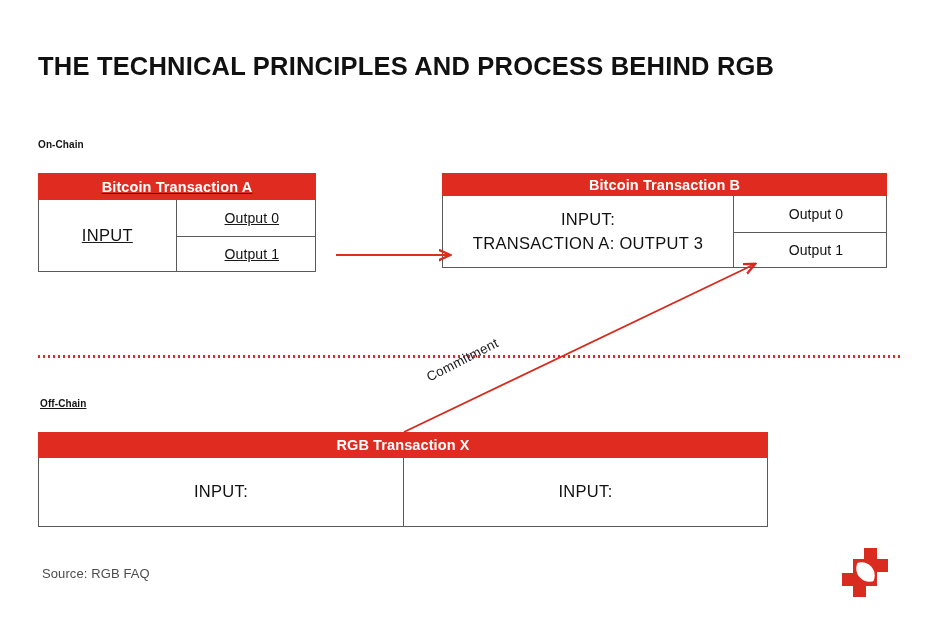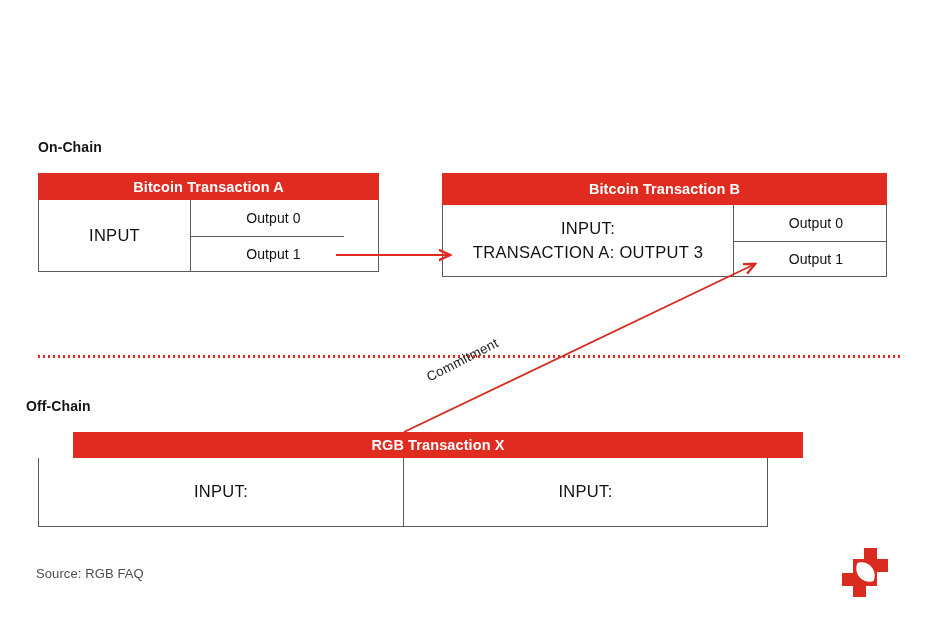--- a/index.html
+++ b/index.html
@@ -28,28 +28,28 @@
     font-size: 25.5px;
     font-weight: 700;
     letter-spacing: 0.2px;
     color: #111111;
     white-space: nowrap;
   }
 
   
   .section-label {
     position: absolute;
-    font-size: 14px;
+    font-size: 10px;
     font-weight: 700;
     color: #141414;
     letter-spacing: 0.1px;
     white-space: nowrap;
   }
   #label-onchain  { left: 38px; top: 139px; }
-  #label-offchain { left: 26px; top: 398px; }
+  #label-offchain { left: 40px; top: 398px; text-decoration: underline; }
 
   
   .tx-box {
     position: absolute;
     box-sizing: border-box;
     background: #ffffff;
   }
   .tx-header {
     background: #E02B20;
     color: #ffffff;
@@ -98,36 +98,36 @@
     align-items: center;
     justify-content: center;
     font-size: 14px;
     color: #111111;
     letter-spacing: 0.1px;
     padding-left: 12px;
   }
   .out-cell + .out-cell { border-top: 1.3px solid #5a5a5a; }
 
   
-  #box-a { left: 38px; top: 173px; width: 341px; }
+  #box-a { left: 38px; top: 173px; width: 278px; text-decoration: underline; }
   #box-a .tx-header { height: 27px; }
   #box-a .tx-body   { height: 72px; }
   #box-a .cell-input { width: 152px; border-right: 1.3px solid #5a5a5a; }
   #box-a .out-col    { width: 153px; }
 
   
   #box-b { left: 442px; top: 173px; width: 445px; }
-  #box-b .tx-header { height: 32px; }
+  #box-b .tx-header { height: 23px; }
   #box-b .tx-body   { height: 72px; }
   #box-b .cell-input { width: 291px; border-right: 1.3px solid #5a5a5a; }
   #box-b .out-col    { width: 152px; }
 
   
   #box-x { left: 38px; top: 432px; width: 730px; }
-  #box-x .tx-header { height: 26px; margin-left: 35px; }
+  #box-x .tx-header { height: 26px; }
   #box-x .tx-body   { height: 69px; }
   #box-x .cell-input { width: 366px; border-right: 1.3px solid #5a5a5a; line-height: 1.45; }
   #box-x .cell-input:last-child { width: 364px; border-right: none; }
 
   
   #divider {
     position: absolute;
     left: 38px;
     top: 355px;
     width: 862px;
@@ -158,21 +158,21 @@
     color: #1a1a1a;
     letter-spacing: 0.2px;
     transform: rotate(-27deg);
     transform-origin: left top;
     white-space: nowrap;
   }
 
   
   #source-text {
     position: absolute;
-    left: 36px;
+    left: 42px;
     top: 566px;
     font-size: 13px;
     color: #4d4d4d;
     letter-spacing: 0.1px;
     white-space: nowrap;
   }
 
   
   #logo {
     position: absolute;
@@ -180,20 +180,21 @@
     top: 546px;
     width: 58px;
     height: 52px;
   }
 </style>
 </head>
 <body>
 
 <div id="canvas">
 
+  <div class="page-title" id="page-title">THE TECHNICAL PRINCIPLES AND PROCESS BEHIND RGB</div>
 
   <div class="section-label" id="label-onchain">On-Chain</div>
 
   <div class="tx-box" id="box-a">
     <div class="tx-header">Bitcoin Transaction A</div>
     <div class="tx-body">
       <div class="cell cell-input">INPUT</div>
       <div class="out-col">
         <div class="out-cell">Output 0</div>
         <div class="out-cell">Output 1</div>

